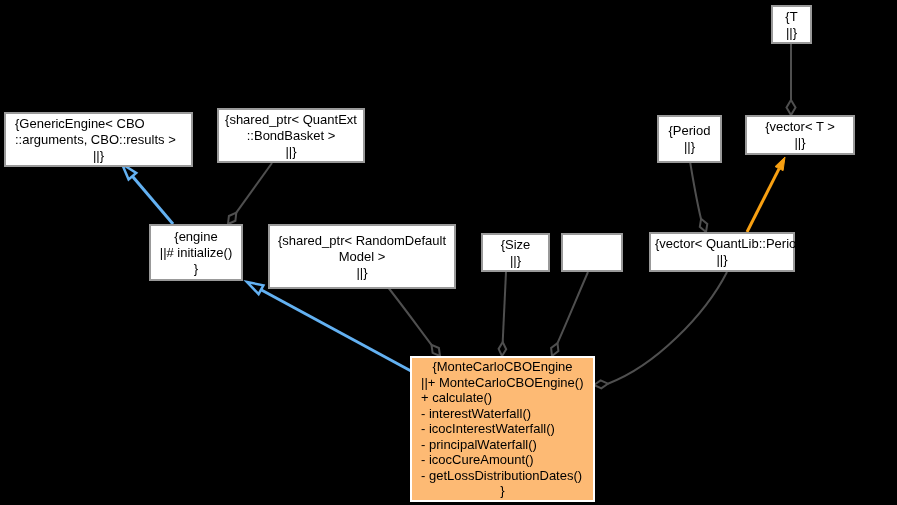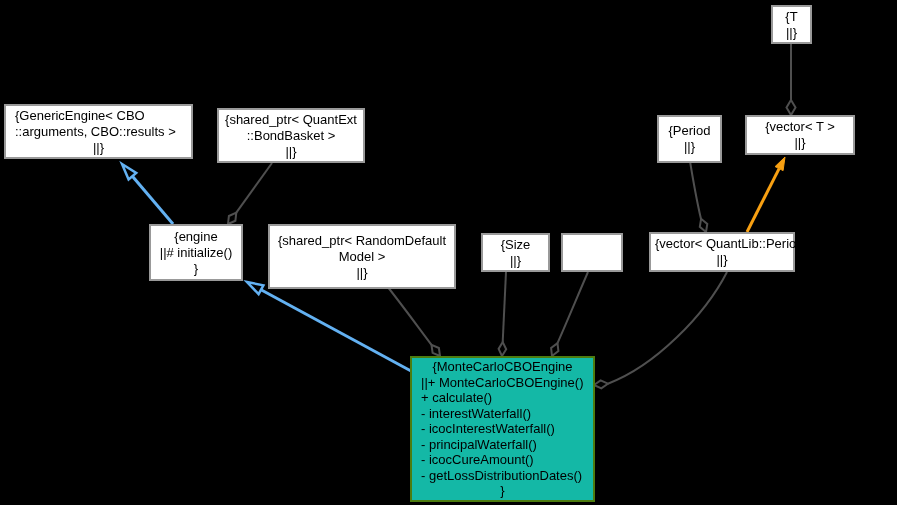--- a/index.html
+++ b/index.html
@@ -23,27 +23,27 @@
     flex-direction:column;
     justify-content:center;
     padding:1px 4px;
     cursor:pointer;
     white-space:nowrap;
   }
   .node .ln{text-align:center;}
   .node .ln.l{text-align:left;padding-left:5px;}
   
   #n-mc{
-    background:#14b8a6;
-    border:2px solid #4d7c0f;
+    background:#fdba74;
+    border:2px solid #ffffff;
     line-height:15.5px;
   }
   
   #n-t{left:771px;top:5px;width:41px;height:39px;}
-  #n-generic{left:4px;top:104px;width:189px;height:55px;}
+  #n-generic{left:4px;top:112px;width:189px;height:55px;}
   #n-bond{left:217px;top:108px;width:148px;height:55px;}
   #n-period{left:657px;top:115px;width:65px;height:48px;}
   #n-vector-t{left:745px;top:115px;width:110px;height:40px;}
   #n-engine{left:149px;top:224px;width:94px;height:57px;}
   #n-random{left:268px;top:224px;width:188px;height:65px;}
   #n-size{left:481px;top:233px;width:69px;height:39px;}
   #n-double{left:561px;top:233px;width:62px;height:39px;gap:48px;}
   #n-vector-period{left:649px;top:232px;width:146px;height:40px;}
   #n-mc{left:410px;top:356px;width:185px;height:146px;}
 </style>

